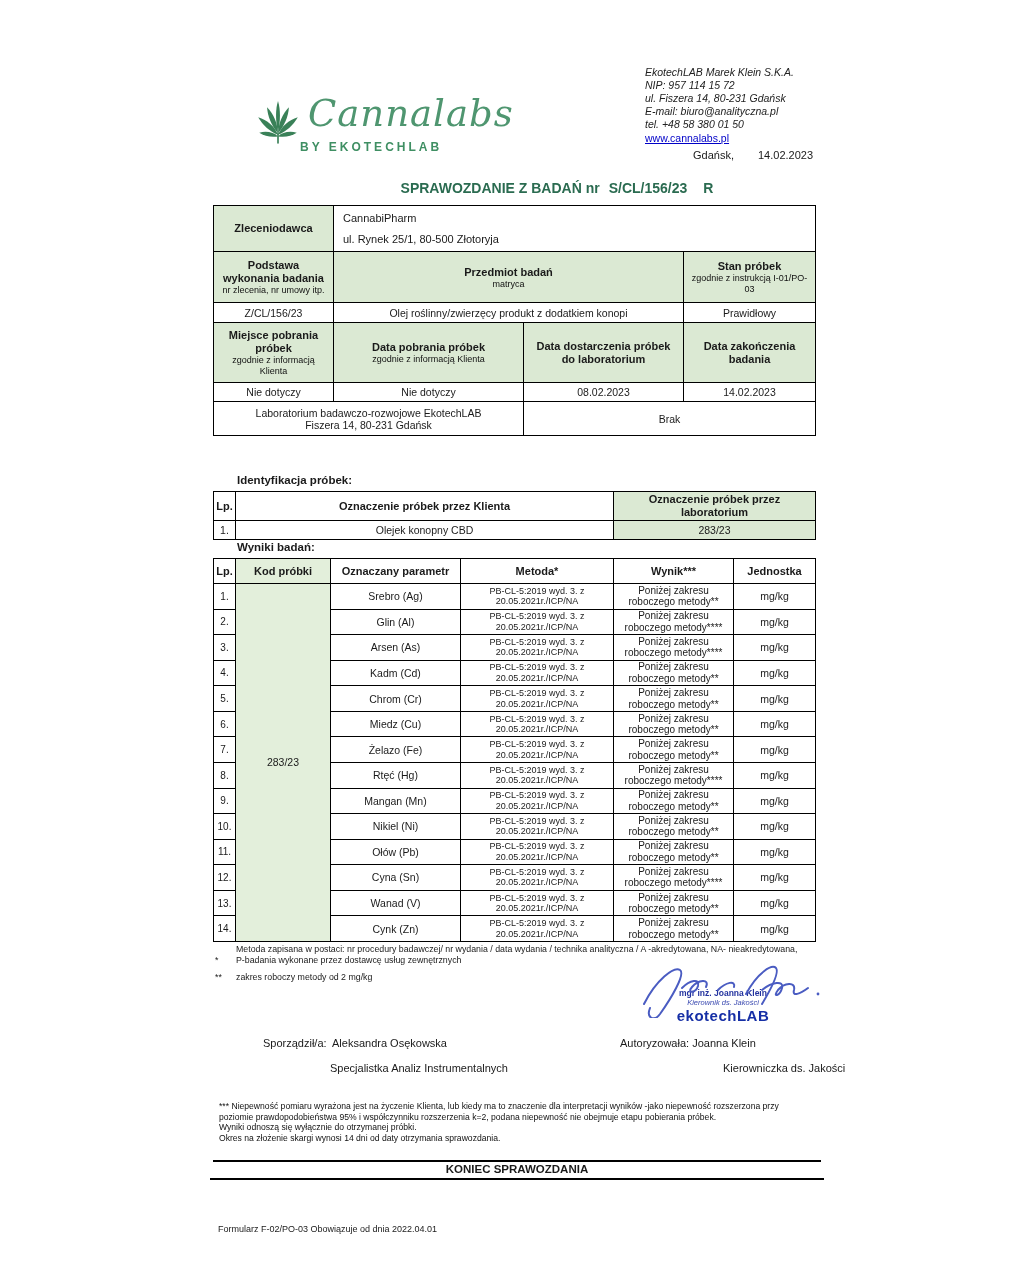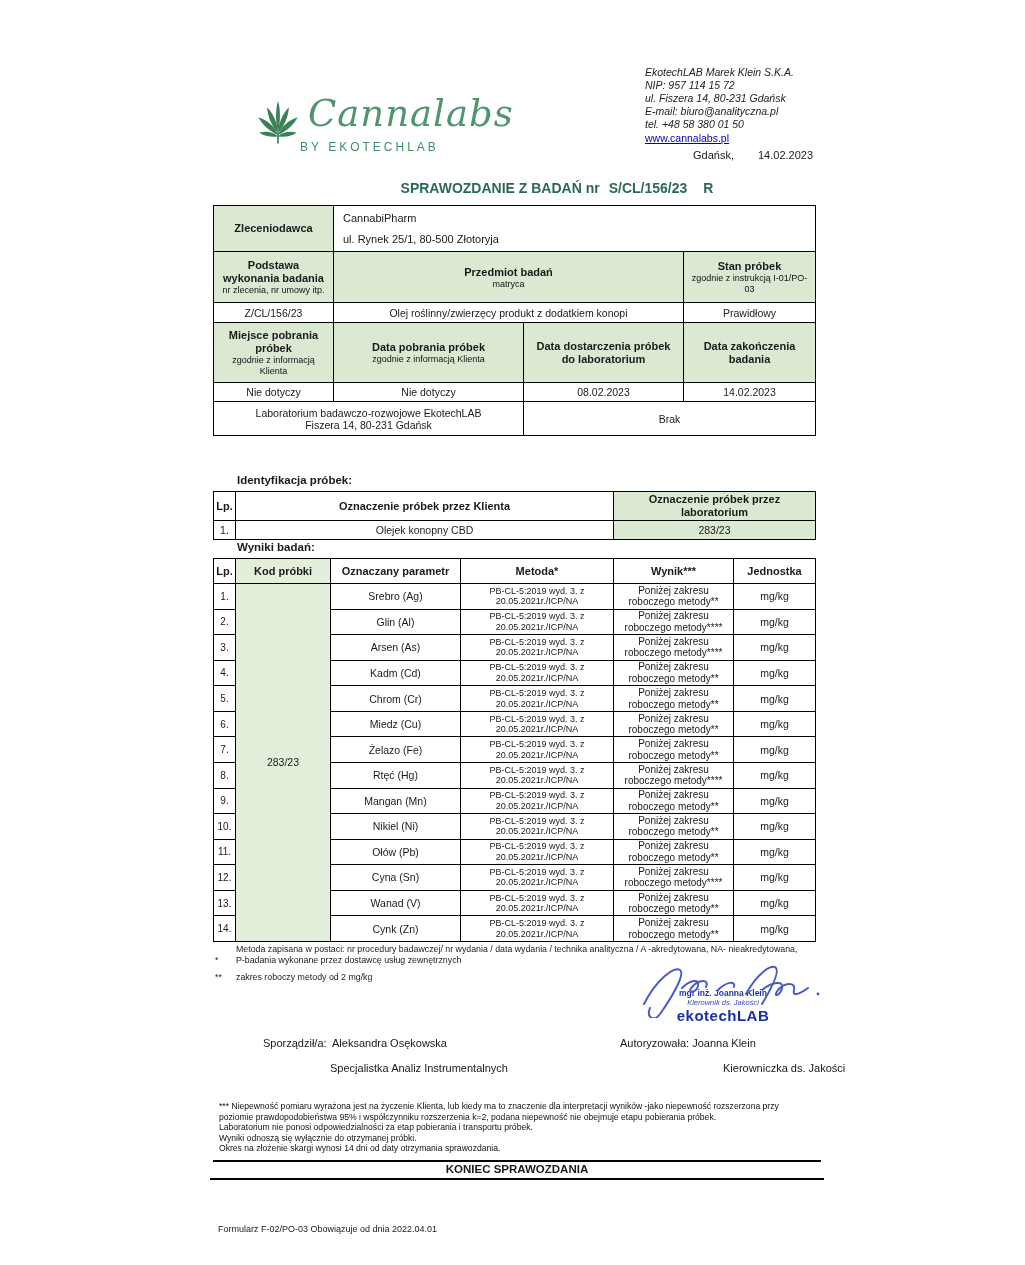--- a/index.html
+++ b/index.html
@@ -4,21 +4,21 @@
 <style>
   * { margin:0; padding:0; box-sizing:border-box; }
   html,body { background:#fff; }
   body { font-family:"Liberation Sans", sans-serif; color:#1a1a1a; }
   #page { position:relative; width:1025px; height:1265px; background:#fff; overflow:hidden; }
 
   
   .logo-wrap { position:absolute; left:252px; top:92px; width:200px; }
   .leaf { position:absolute; left:0; top:8px; width:52px; height:52px; }
   .brand-script { position:absolute; left:56px; top:0; font-family:"DejaVu Serif", serif; font-style:italic; font-size:37px; color:#4f9670; letter-spacing:1px; }
-  .brand-sub { position:absolute; left:48px; top:48px; font-size:12px; font-weight:normal; letter-spacing:3px; color:#3f8f63; }
+  .brand-sub { position:absolute; left:48px; top:48px; font-size:12px; font-weight:bold; letter-spacing:3px; color:#3f8f63; }
 
   .company-block { position:absolute; left:645px; top:66px; width:210px; font-size:10.5px; line-height:13px; color:#222; }
   .company-line { white-space:nowrap;font-style:italic; }
   .website-link { color:#0000c8; text-decoration:underline; cursor:pointer; display:inline-block; margin-top:1px; }
   .city-date { position:absolute; top:149px; left:645px; width:210px; font-size:11px; }
   .city-date .city { position:absolute; left:48px; }
   .city-date .date { position:absolute; left:113px; }
 
   
   .report-title { position:absolute; left:213px; top:180px; width:602px; text-align:center; padding-left:86px; font-size:14px; font-weight:bold; color:#2a6b50; white-space:nowrap; }
@@ -382,21 +382,20 @@
   <div class="signoff-item" style="left:332px; top:1037px;">Aleksandra Osękowska</div>
   <div class="signoff-item" style="left:330px; top:1062px;">Specjalistka Analiz Instrumentalnych</div>
   <div class="signoff-item" style="left:620px; top:1037px;">
     <span>Autoryzowała:</span> <span>Joanna Klein</span>
   </div>
   <div class="signoff-item" style="left:723px; top:1062px;">Kierowniczka ds. Jakości</div>
 
   <div class="legal" id="legal-lines">
       <div>*** Niepewność pomiaru wyrażona jest na życzenie Klienta,  lub kiedy ma to znaczenie dla interpretacji wyników -jako niepewność rozszerzona przy</div>
       <div>poziomie prawdopodobieństwa 95% i współczynniku rozszerzenia k=2, podana niepewność nie obejmuje etapu pobierania próbek.</div>
-      <div>Laboratorium nie ponosi odpowiedzialności za etap pobierania i transportu próbek.</div>
       <div>Wyniki odnoszą się wyłącznie do otrzymanej próbki.</div>
       <div>Okres na złożenie skargi wynosi 14 dni od daty otrzymania sprawozdania.</div>
     </div>
 
   <div class="end-rule-top"></div>
   <div class="end-title">KONIEC SPRAWOZDANIA</div>
   <div class="end-rule-bottom"></div>
   <div class="form-ref">Formularz F-02/PO-03 Obowiązuje od dnia 2022.04.01</div>
 
 </div>

